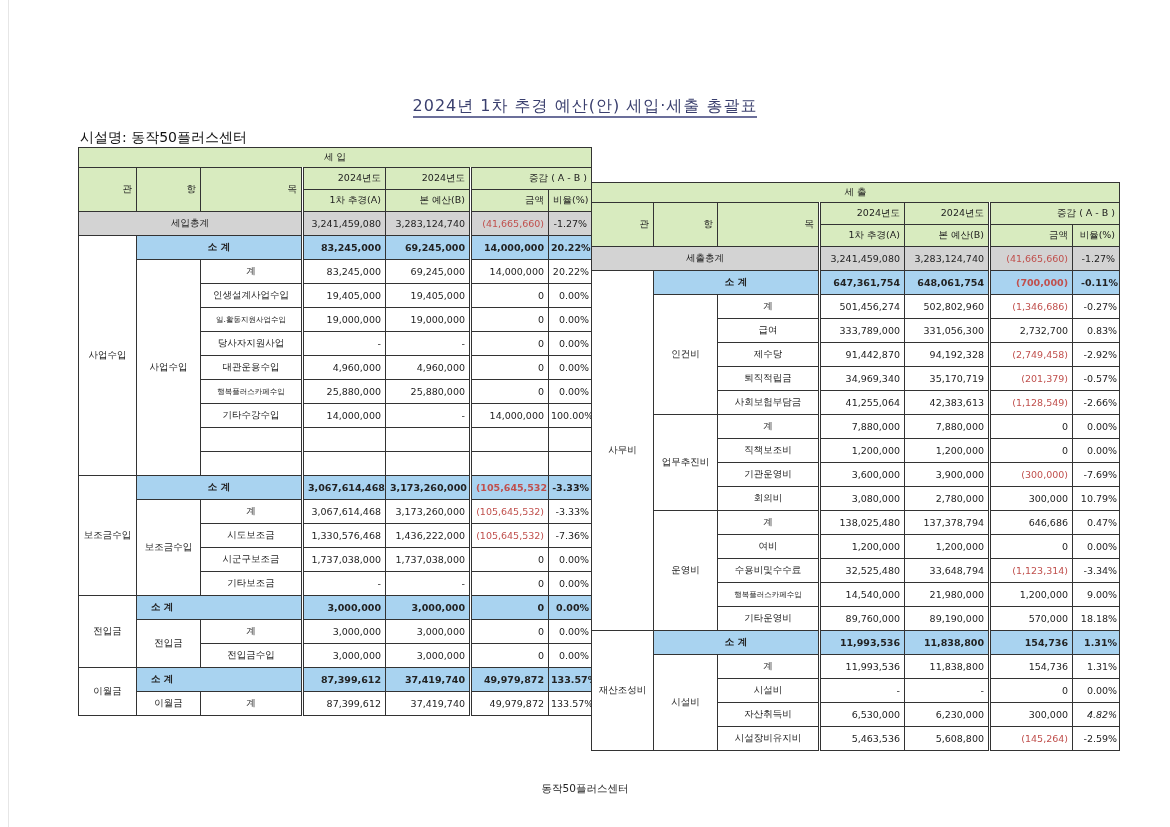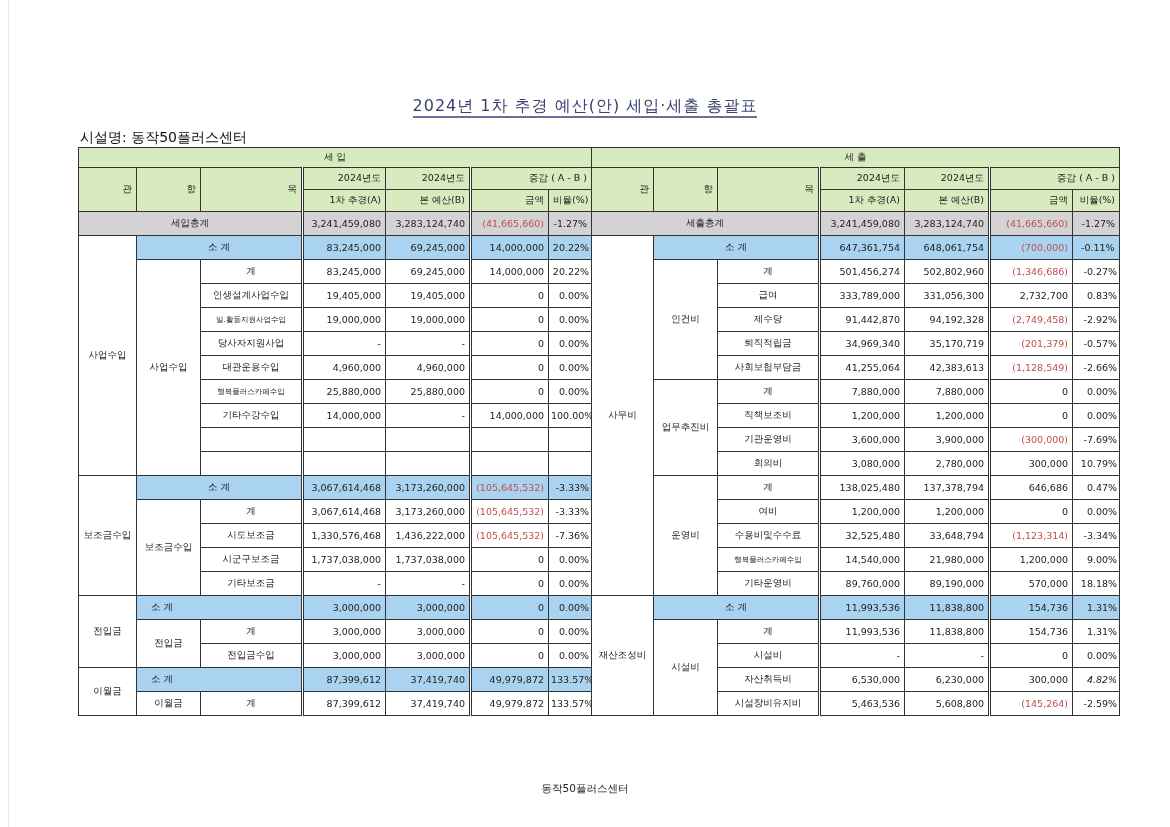--- a/index.html
+++ b/index.html
@@ -21,27 +21,27 @@
     font-size:9.5px;
   }
   table.bt td {
     border:1px solid #333; height:23px; padding:0 4px; white-space:nowrap; overflow:hidden;
     text-align:center; background:#fff;
   }
   table.bt tr.h0 td { height:19px; }
   table.bt tr.h1 td, table.bt tr.h2 td { height:21px;text-align:right; }
   .hdr { background:#d8ebbf !important; font-size:9.5px; }
   .sum { background:#d3d3d3 !important; }
-  .sub { background:#a9d3f0 !important; }
+  .sub { background:#a9d3f0 !important;font-weight:bold; }
   .num { text-align:right !important; }
   .neg { color:#c0504d; }
   .thickL { border-left:3px double #333 !important; }
   .small { font-size:7.5px; }
   .left-tbl { left:78px; width:513px;border-radius:31px; }
-  .right-tbl { left:591px; width:528px; }
+  .right-tbl { left:591px; width:528px;margin-top:35px; }
 </style>
 </head>
 <body>
 
 <div class="page-edge"></div>
 
 <div class="title"><span>2024년 1차 추경 예산(안) 세입·세출 총괄표</span></div>
 <div class="facility">시설명: 동작50플러스센터</div>
 
 <table class="bt left-tbl">

